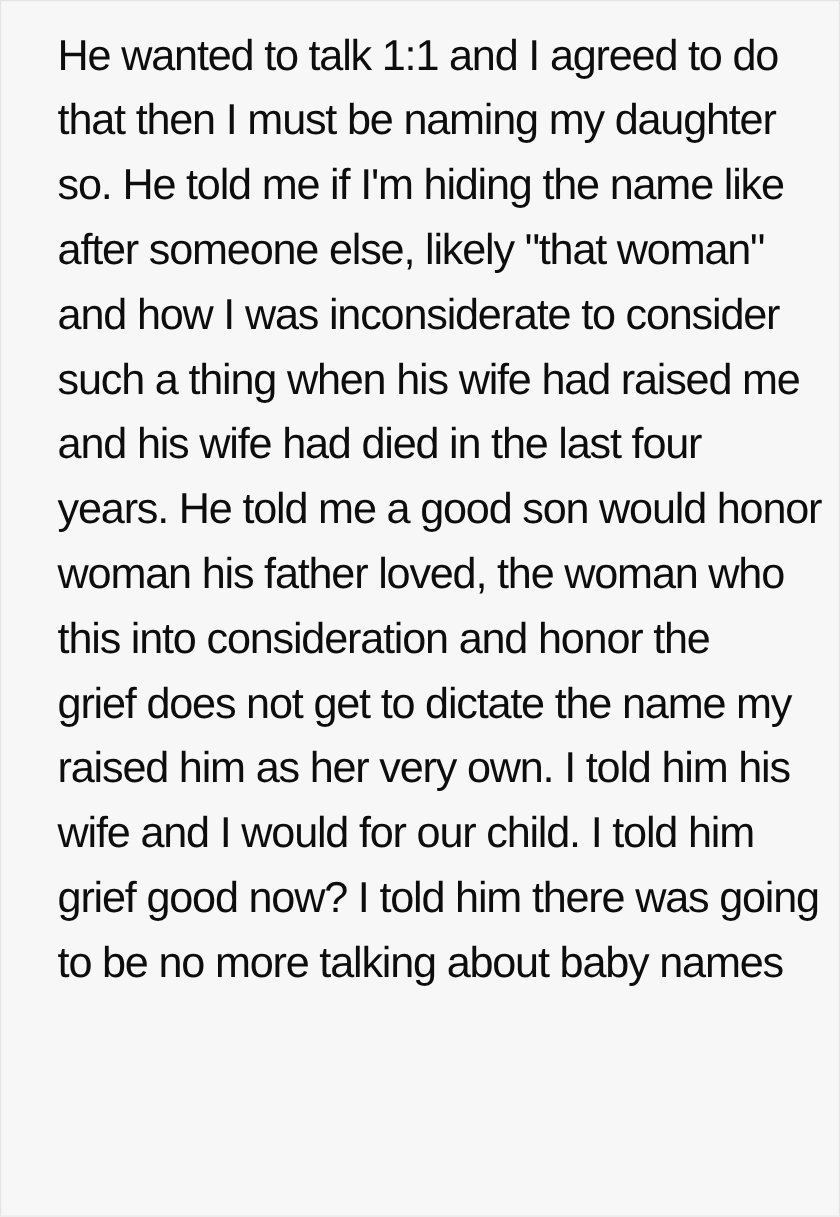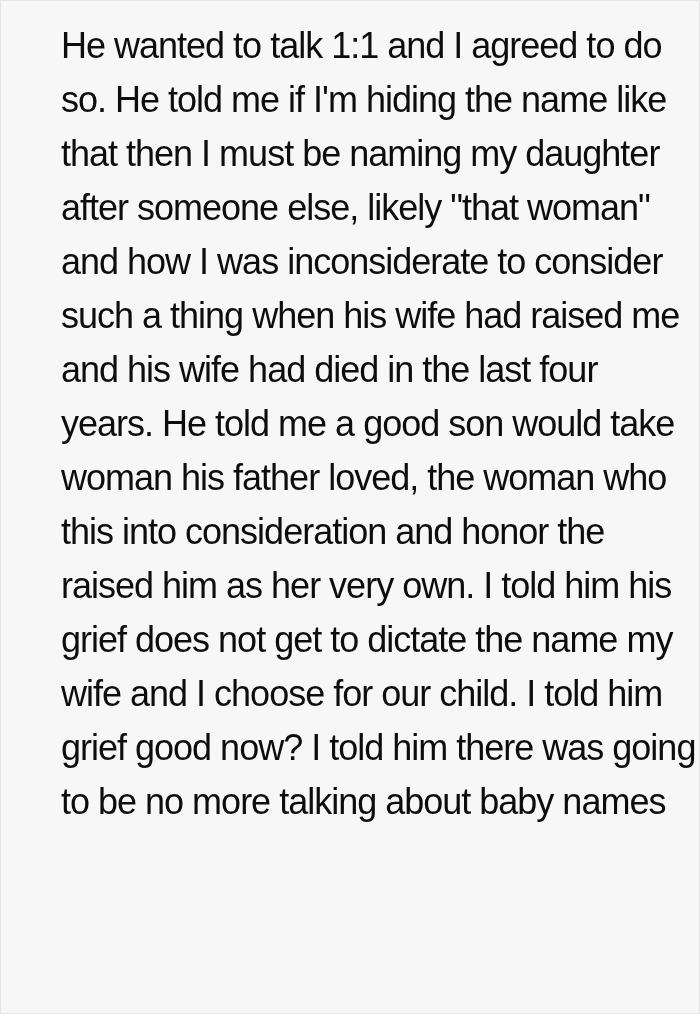--- a/index.html
+++ b/index.html
@@ -11,46 +11,46 @@
   html, body { background: #ffffff; }
   .page {
     position: relative;
     width: 700px;
     height: 1014px;
     background: var(--page-bg);
     border: 1px solid var(--border-color);
     overflow: hidden;
   }
   .text-block {
-    padding: 18px 30px 0 60px;
+    padding: 18px 30px 0 47px;
   }
   .line {
     font-family: "Liberation Sans", "DejaVu Sans", sans-serif;
     font-size: 36px;
     line-height: 54px;
     letter-spacing: -1px;
     font-weight: 400;
     color: var(--text-color);
     white-space: nowrap;
   }
 </style>
 </head>
 <body>
 
 <div class="page">
   <div class="text-block">
     <div class="line">He wanted to talk 1:1 and I agreed to do</div>
+    <div class="line">that then I must be naming my daughter</div>
     <div class="line">so. He told me if I'm hiding the name like</div>
-    <div class="line">that then I must be naming my daughter</div>
     <div class="line">after someone else, likely "that woman"</div>
     <div class="line">and how I was inconsiderate to consider</div>
     <div class="line">such a thing when his wife had raised me</div>
     <div class="line">and his wife had died in the last four</div>
-    <div class="line">years. He told me a good son would take</div>
+    <div class="line">years. He told me a good son would honor</div>
     <div class="line">woman his father loved, the woman who</div>
     <div class="line">this into consideration and honor the</div>
+    <div class="line">grief does not get to dictate the name my</div>
     <div class="line">raised him as her very own. I told him his</div>
-    <div class="line">grief does not get to dictate the name my</div>
-    <div class="line">wife and I choose for our child. I told him</div>
+    <div class="line">wife and I would for our child. I told him</div>
     <div class="line">grief good now? I told him there was going</div>
     <div class="line">to be no more talking about baby names</div>
   </div>
 </div>
 
 </body></html>

